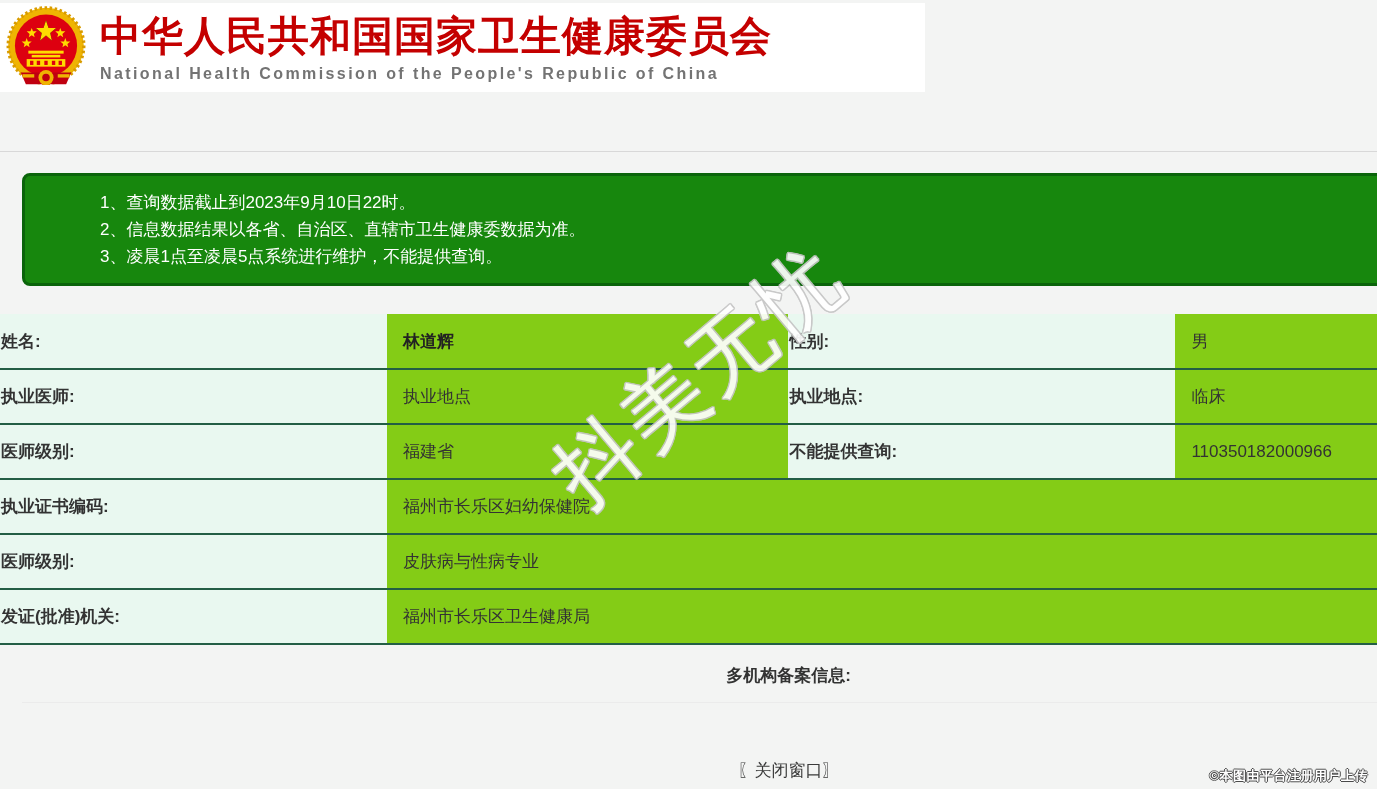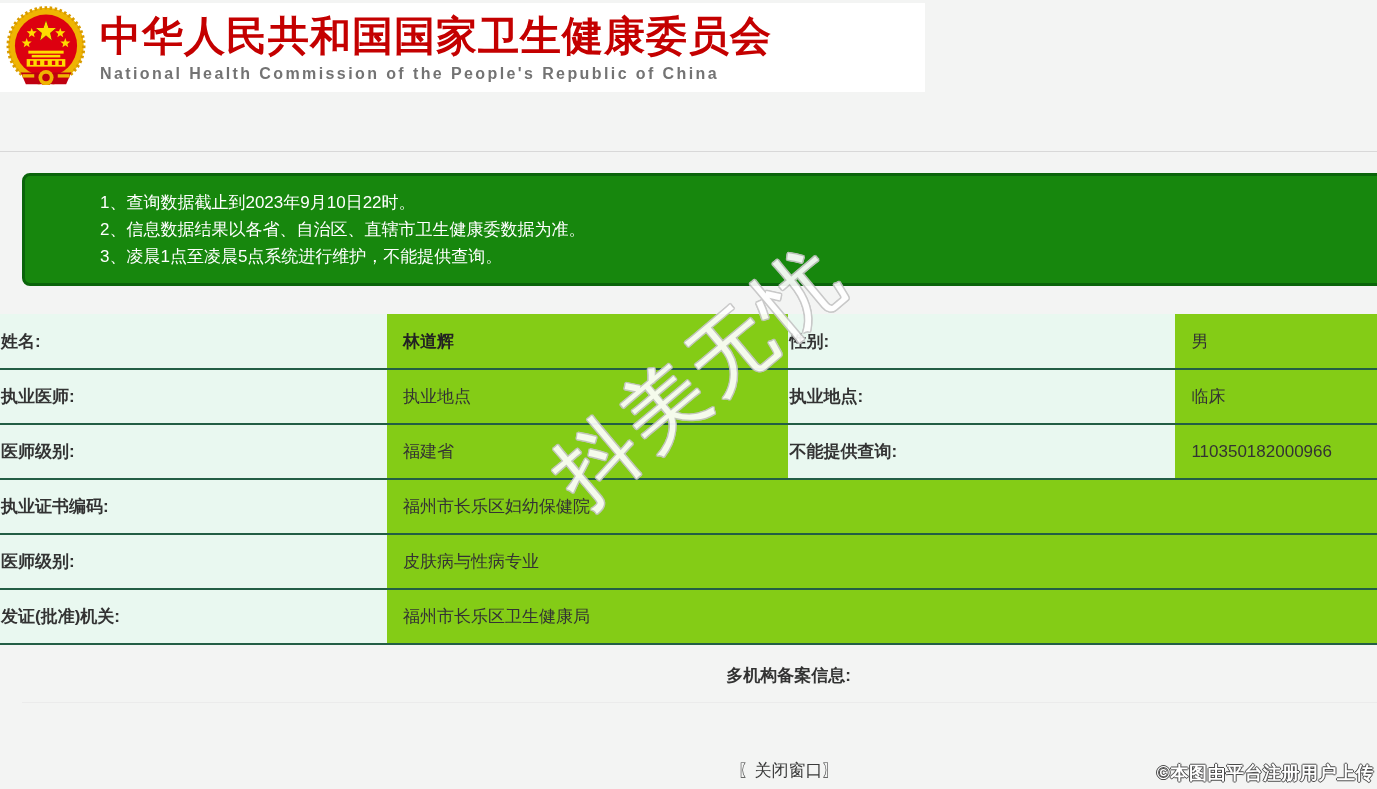--- a/index.html
+++ b/index.html
@@ -135,23 +135,23 @@
       -1px 1px #c6c6c6, 1px -1px #c6c6c6;
     opacity:.92;
     z-index:60;
     pointer-events:none;
     white-space:nowrap;
   }
 
   
   .upload-note{
     position:absolute;
-    right:3px;bottom:4px;
+    right:9px;bottom:4px;
     z-index:70;
-    font-size:18px;
+    font-size:13px;
     font-weight:bold;
     color:#ffffff;
     text-shadow:
       -1px 0 #4a4a4a, 1px 0 #4a4a4a,
       0 -1px #4a4a4a, 0 1px #4a4a4a;
     letter-spacing:0.5px;
   }
 </style>
 </head>
 <body>

